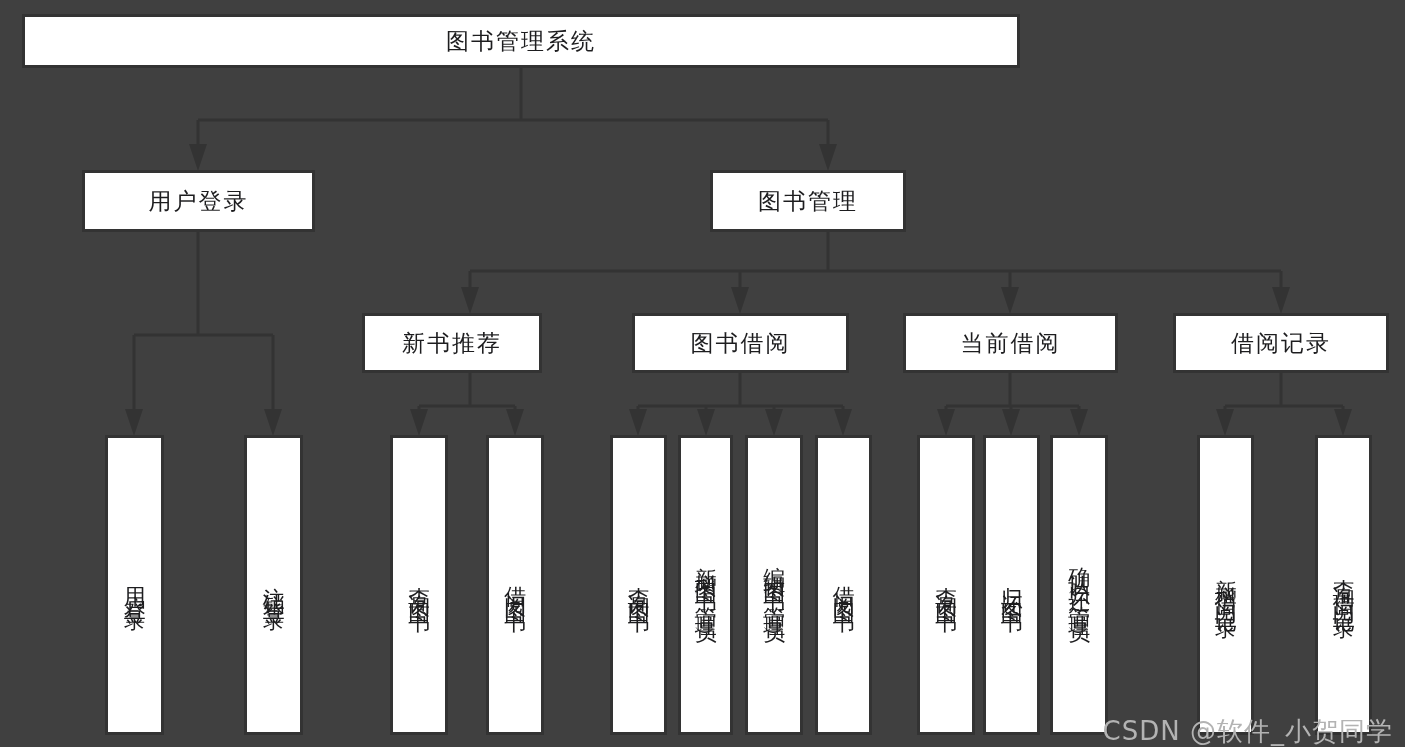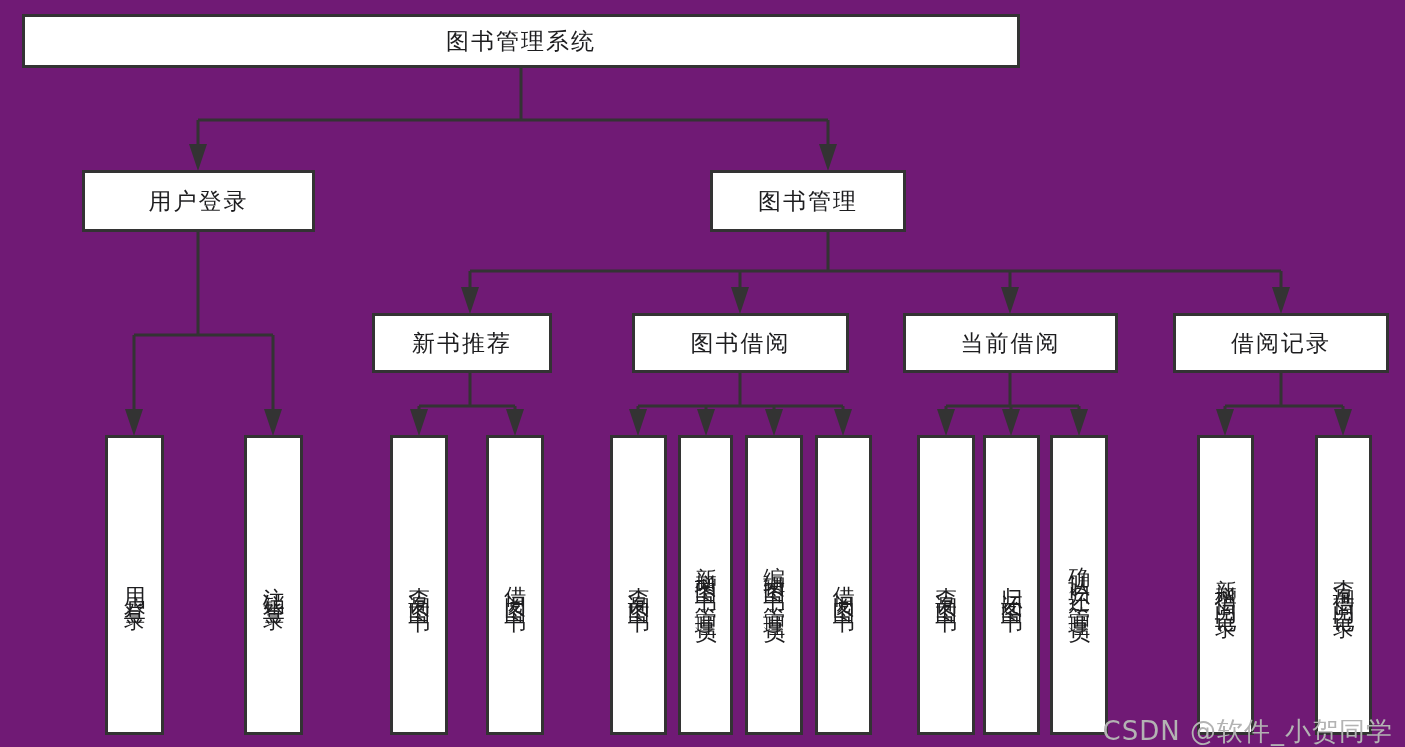--- a/index.html
+++ b/index.html
@@ -1,20 +1,20 @@
 <!DOCTYPE html>
 <html><head>
 <meta charset="utf-8">
 <style>
   html, body { margin: 0; padding: 0; background: #ffffff; }
   .canvas {
     position: relative;
     width: 1405px;
     height: 747px;
-    background: #701a75;
+    background: #404040;
     overflow: hidden;
     font-family: "DejaVu Sans", sans-serif;
   }
   .connectors {
     position: absolute;
     left: 0; top: 0;
     width: 1405px; height: 747px;
     pointer-events: none;
   }
   .node {
@@ -94,21 +94,21 @@
     <span class="hlabel">图书管理系统</span>
   </div>
 
   <div class="node" style="left:82px; top:170px; width:233px; height:62px;">
     <span class="hlabel">用户登录</span>
   </div>
   <div class="node" style="left:710px; top:170px; width:196px; height:62px;">
     <span class="hlabel">图书管理</span>
   </div>
 
-  <div class="node" style="left:372px; top:313px; width:180px; height:60px;">
+  <div class="node" style="left:362px; top:313px; width:180px; height:60px;">
     <span class="hlabel">新书推荐</span>
   </div>
   <div class="node" style="left:632px; top:313px; width:217px; height:60px;">
     <span class="hlabel">图书借阅</span>
   </div>
   <div class="node" style="left:903px; top:313px; width:215px; height:60px;">
     <span class="hlabel">当前借阅</span>
   </div>
   <div class="node" style="left:1173px; top:313px; width:216px; height:60px;">
     <span class="hlabel">借阅记录</span>

